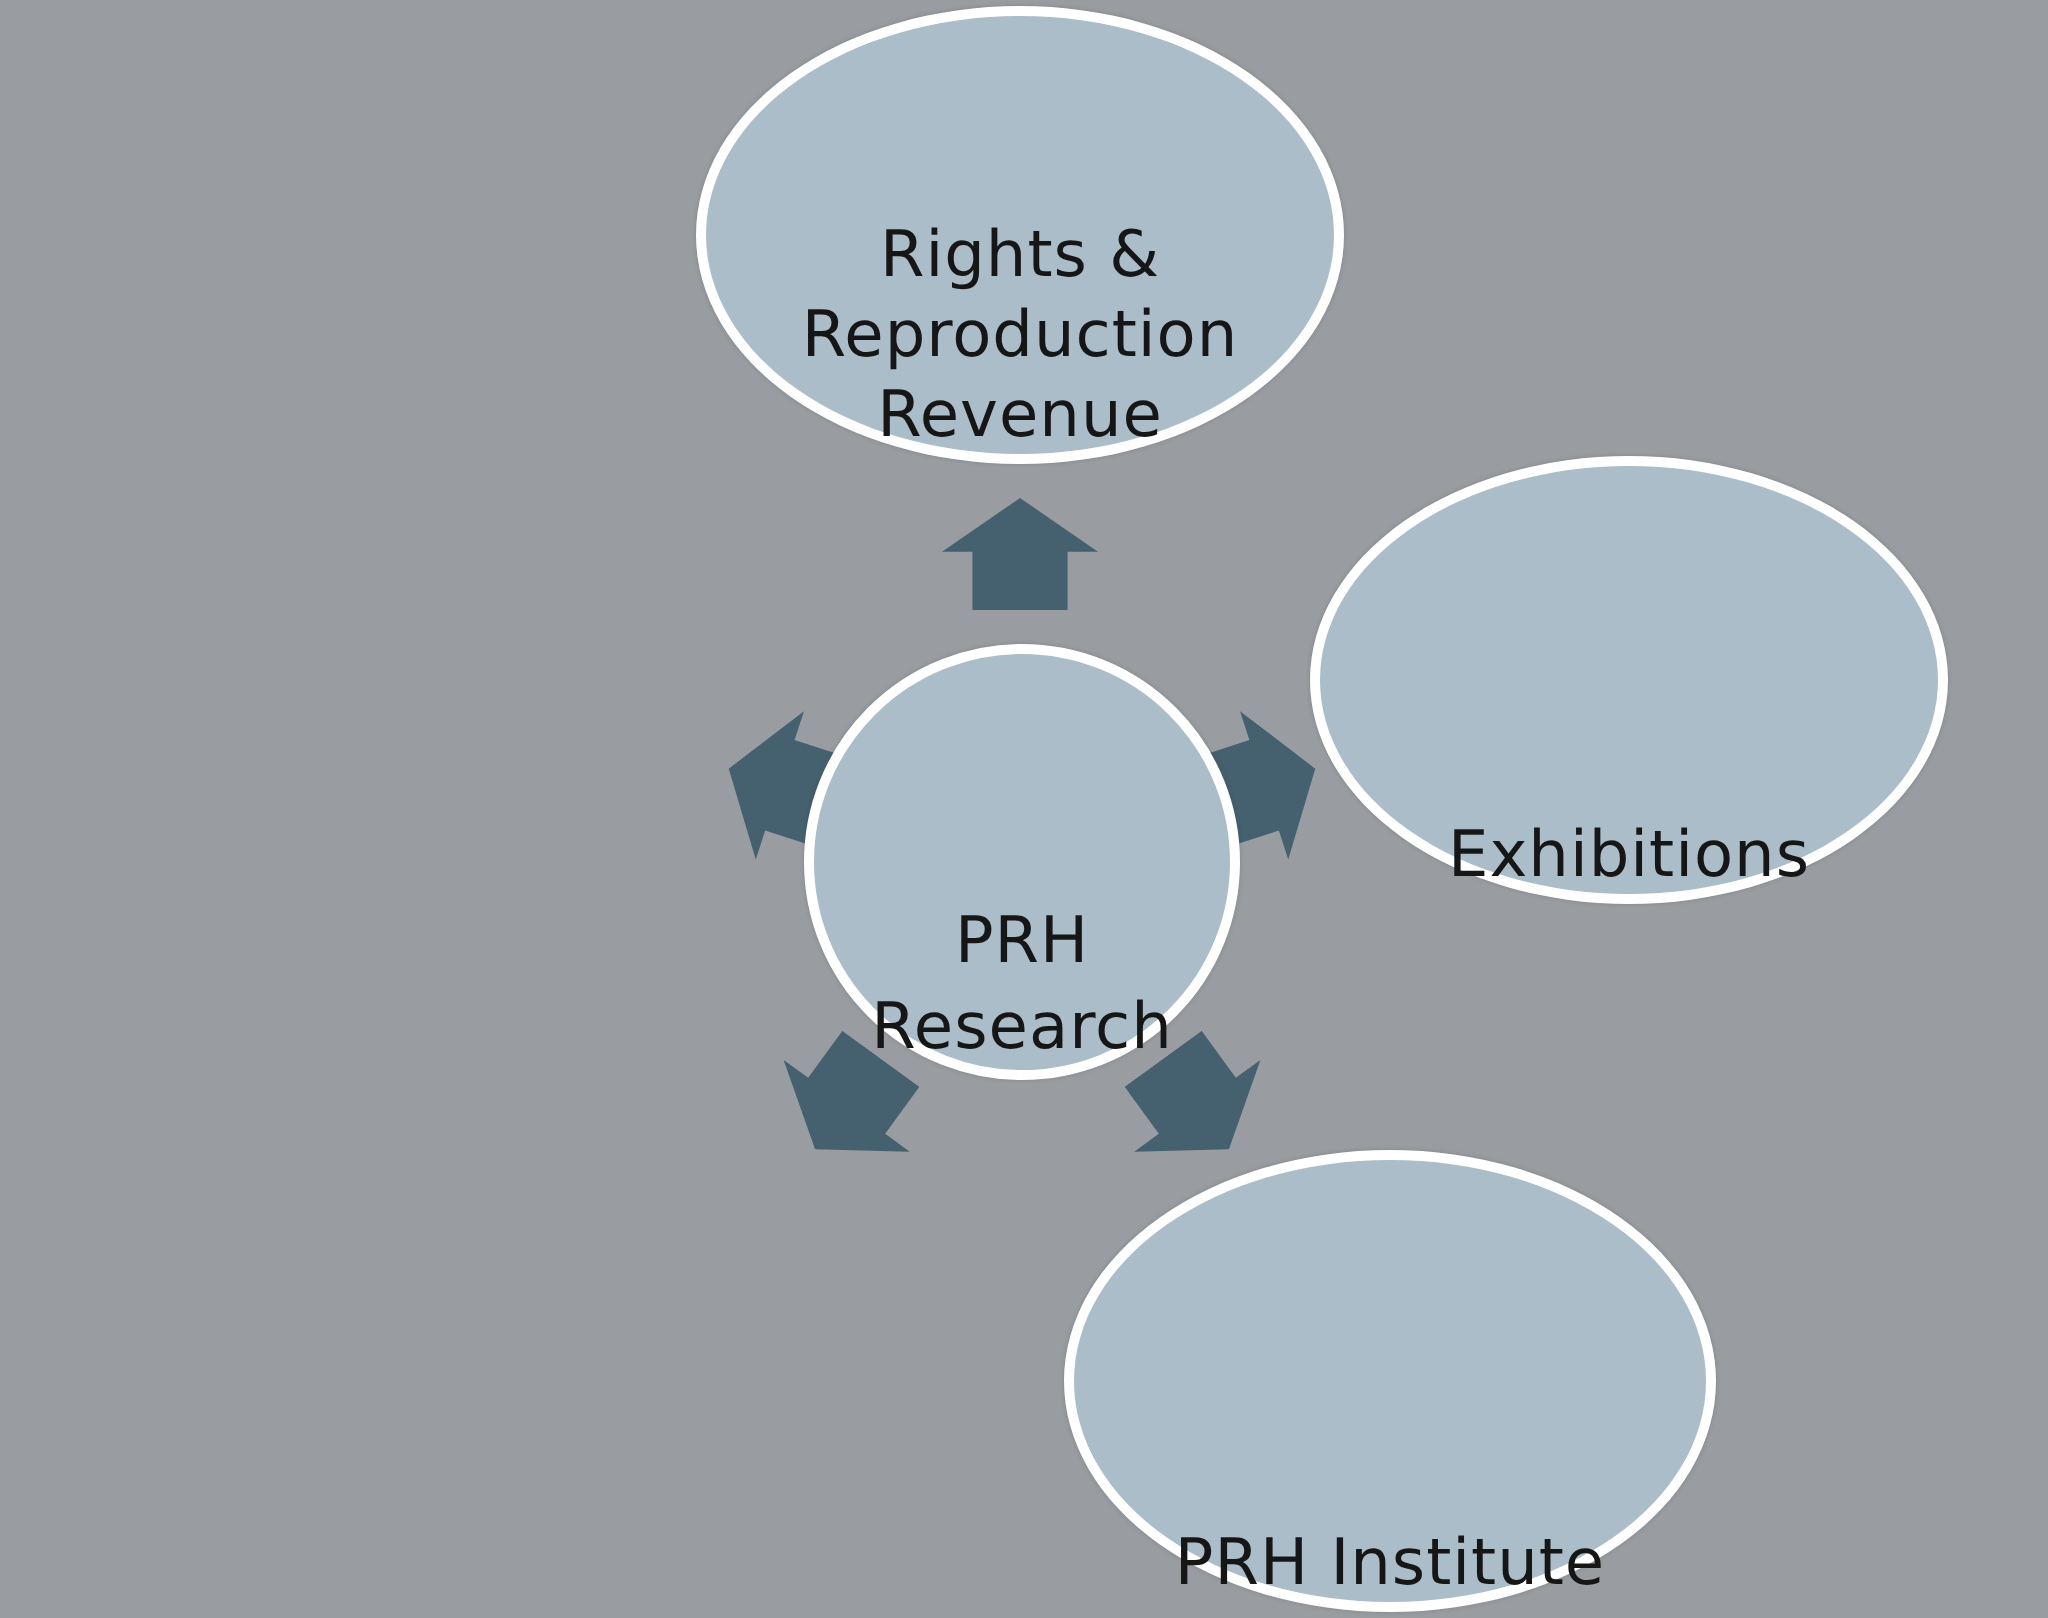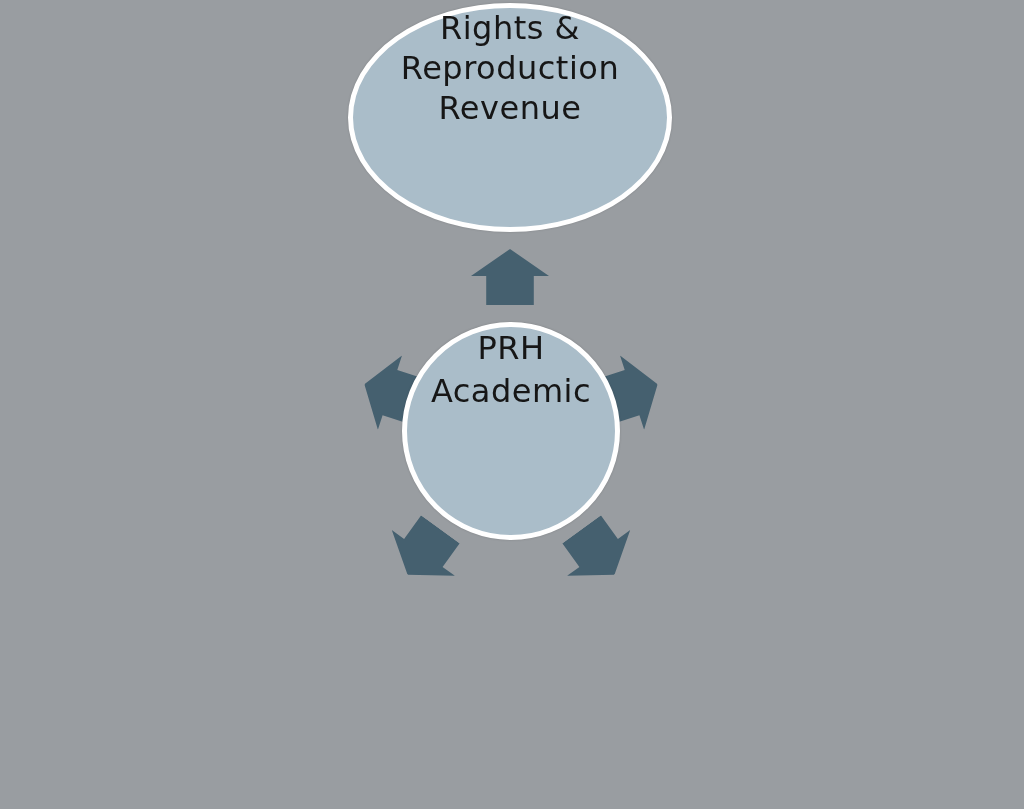--- a/index.html
+++ b/index.html
@@ -21,21 +21,21 @@
     background:var(--background);
     overflow:hidden;
   }
   .node{
     position:absolute;
     box-sizing:border-box;
     background:var(--node_fill);
     border:5px solid var(--node_border);
     border-radius:50%;
     display:flex;
-    align-items:flex-start;
+    align-items:flex-end;
     justify-content:center;
     z-index:2;
     box-shadow:0 0 2px rgba(60,60,60,.25);
   }
   .node .label{
     white-space:pre-line;
     text-align:center;
     color:var(--text);
     font-size:32px;
     line-height:40px;
@@ -73,21 +73,27 @@
   <div class="arrow arrow-bottom-left"></div>
   <div class="arrow arrow-bottom-right"></div>
 
   <div class="node node-top">
     <span class="label">Rights &amp;
 Reproduction
 Revenue</span>
   </div>
 
 
+  <div class="node node-right">
+    <span class="label">Exhibitions</span>
+  </div>
 
 
+  <div class="node node-bottom-right">
+    <span class="label">PRH Institute</span>
+  </div>
 
   <div class="node node-hub">
     <span class="label">PRH
-Academic</span>
+Research</span>
   </div>
 
 </div>
 
 </body></html>

